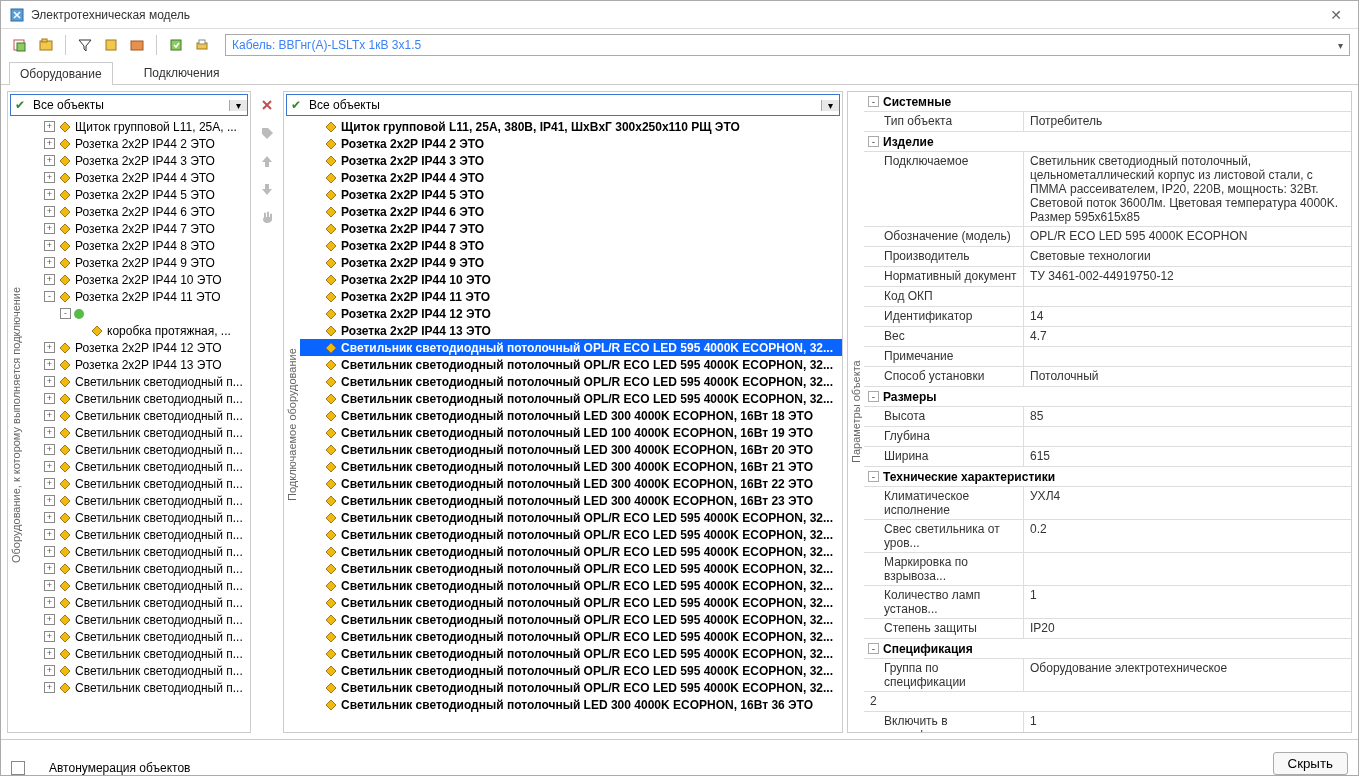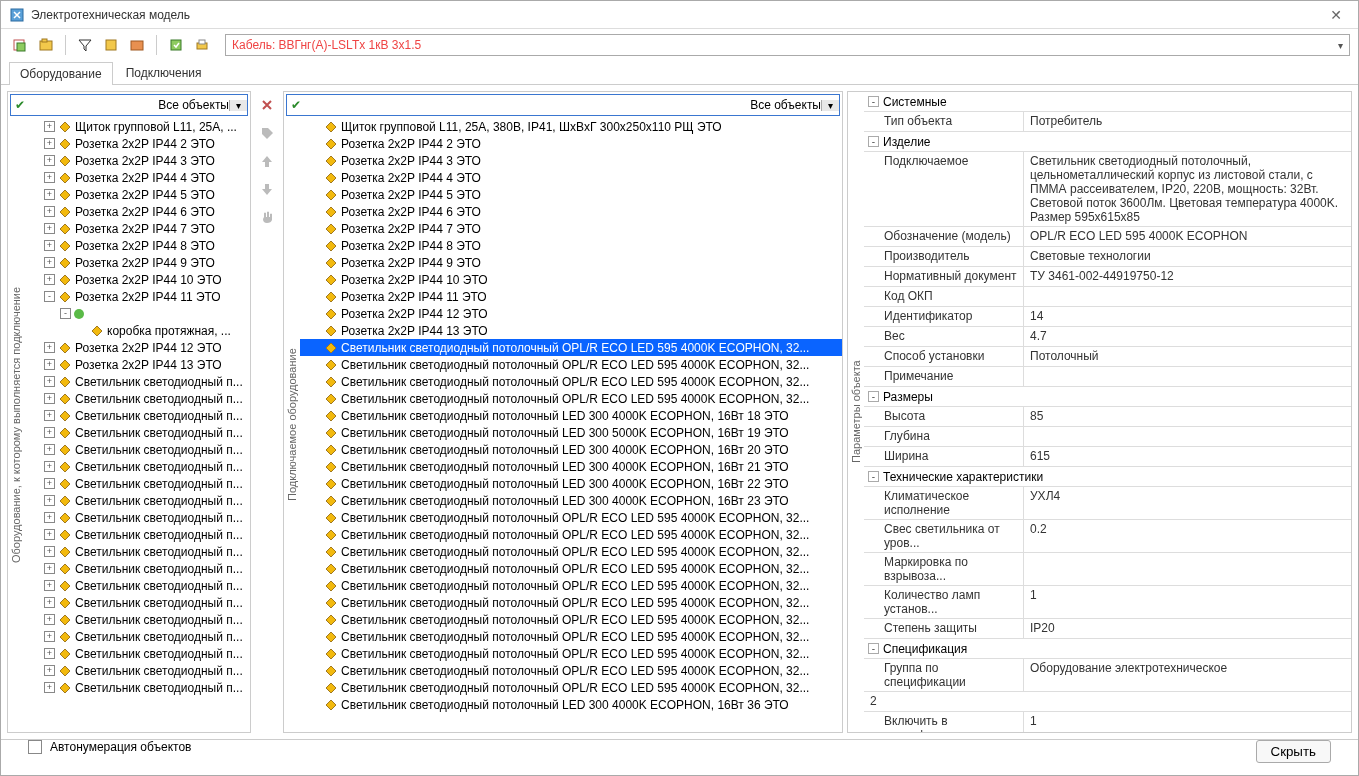--- a/index.html
+++ b/index.html
@@ -5,58 +5,58 @@
 * { box-sizing: border-box; margin: 0; padding: 0; }
 body { font-family: "Segoe UI", Tahoma, sans-serif; font-size: 12px; background: #fff; width: 1359px; height: 776px; overflow: hidden; border: 1px solid #aaa; display: flex; flex-direction: column; }
 .titlebar { height: 28px; display: flex; align-items: center; padding: 0 8px; border-bottom: 1px solid #ddd; }
 .titlebar .app-icon { width: 16px; height: 16px; margin-right: 6px; }
 .titlebar .title { flex: 1; font-size: 12px; color: #333; }
 .titlebar .close { font-size: 14px; color: #666; padding: 0 8px; cursor: pointer; }
 .toolbar { height: 32px; display: flex; align-items: center; padding: 4px 8px; gap: 4px; }
 .toolbar .tb-btn { width: 22px; height: 22px; display: flex; align-items: center; justify-content: center; border-radius: 2px; cursor: pointer; }
 .toolbar .sep { width: 1px; height: 20px; background: #ccc; margin: 0 4px; }
 .cable-combo { flex: 1; display: flex; align-items: center; border: 1px solid #aaa; height: 22px; padding: 0 6px; margin-left: 8px; background: #fff; }
-.cable-combo .label { color:#ef4444; }
+.cable-combo .label { color:#3b82f6; }
 .cable-combo .dd { margin-left: auto; font-size: 10px; color: #555; }
-.tabs { height: 24px; display: flex; align-items: flex-start; padding: 0 8px; border-bottom: 1px solid #ccc; gap: 2px; }
+.tabs { height: 24px; display: flex; align-items: flex-start; padding: 0 8px; border-bottom: 1px solid #ccc; gap: 20px; }
 .tab { padding: 4px 10px; border: 1px solid transparent; border-bottom: none; cursor: pointer; color:#333; }
 .tab.active { border-color: #ccc; background: #fff; position: relative; top: 1px; }
 .main { flex: 1; display: flex; overflow: hidden; padding: 6px; gap: 4px; }
 .panel { display: flex; flex-direction: column; border: 1px solid #ccc; overflow: hidden; }
 .left-panel { width: 244px; }
 .middle-panel { width: 560px; }
 .right-panel { flex: 1; }
 .combo { height: 22px; border: 1px solid #3a76d0; display: flex; align-items: center; margin: 2px; }
 .combo .chk { width: 18px; display:flex; align-items:center; justify-content:center; color: #2a8a2a; }
-.combo .txt { flex:1; padding-left: 4px; text-align: right; }
+.combo .txt { flex:1; padding-left: 4px; }
 .combo .dd { width: 18px; text-align:center; background:#e8e8e8; border-left:1px solid #aaa; font-size:10px;}
 .tree { flex:1; overflow:auto; font-size:12px; }
 .tree-row { display:flex; align-items:center; height:17px; white-space:nowrap; padding-left:4px; cursor:default;}
 .tree-row .expander { width:11px; height:11px; border:1px solid #888; font-size:9px; line-height:9px; text-align:center; margin-right:3px; color:#555; background:#fff;}
 .tree-row .spacer-exp { width:11px; height:11px; margin-right:3px;}
 .tree-row .indent { display:inline-block; }
 .node-icon { width:14px; height:14px; margin-right:3px; display:inline-flex; align-items:center; justify-content:center; font-size:10px; }
 .node-icon.yellow svg .c1{fill:#f2b90d;} 
 .node-icon.green-dot { width:10px;height:10px;border-radius:50%;background:#5aba47;margin-right:4px;}
-.tree-row.bold { font-weight:400;align-items:center; }
+.tree-row.bold { font-weight:700;align-items:center; }
 .tree-row.selected { background:#0a64ff; color:#fff; }
 .side-icons { width:24px; display:flex; flex-direction:column; align-items:center; gap:8px; padding-top:4px;}
 .side-icons .sbtn { width:20px;height:20px; display:flex;align-items:center;justify-content:center; color:#999; }
 .vlabel { writing-mode: vertical-rl; transform: rotate(180deg); font-size:11px; color:#666; padding:6px 2px; text-align:center;}
 .left-wrap { display:flex; flex:1; overflow:hidden;}
 .mid-wrap { display:flex; flex:1; overflow:hidden;}
 .prop-wrap { display:flex; flex:1; overflow:hidden;}
 .prop-table { flex:1; overflow:auto; font-size:12px;}
 .prop-group { display:flex; align-items:center; height:20px; background:#fff; border-bottom:1px solid #ddd;}
 .prop-group .collapse { width:16px; text-align:center; font-size:10px; color:#555; border:1px solid #aaa; margin:0 4px; width:11px;height:11px;line-height:9px;}
-.prop-group .gname { font-weight:400; }
+.prop-group .gname { font-weight:700; }
 .prop-row { display:flex; border-bottom:1px solid #ddd; min-height:20px;}
 .prop-row .k { width:160px; padding:2px 4px 2px 20px; border-right:1px solid #ddd; color:#333;}
 .prop-row .v { flex:1; padding:2px 6px; color:#333;}
-.footer { height:36px; border-top:1px solid #ccc; display:flex; align-items:flex-start; padding:0 27px; gap:8px;}
+.footer { height:36px; border-top:1px solid #ccc; display:flex; align-items:flex-end; padding:0 10px; gap:24px;}
 .footer .chk { width:14px;height:14px;border:1px solid #888;}
 .footer .hide-btn { margin-left:auto; border:1px solid #aaa; padding:3px 14px; background:#f8f8f8; cursor:pointer; border-radius:3px;}
 svg { display:block; }
 </style>
 </head>
 <body>
 
 <div class="titlebar">
   <span class="app-icon">
     <svg width="16" height="16">
@@ -671,21 +671,21 @@
             </span>
             <span>Светильник светодиодный потолочный LED 300 4000K ECOPHON, 16Вт 18 ЭТО</span>
           </div>
           <div class="tree-row bold">
             <span class="indent" style="width:20px"></span>
             <span class="node-icon yellow">
               <svg width="12" height="12">
                 <polygon class="c1" points="6,1 11,6 6,11 1,6" stroke="#a07820"></polygon>
               </svg>
             </span>
-            <span>Светильник светодиодный потолочный LED 300 5000K ECOPHON, 16Вт 19 ЭТО</span>
+            <span>Светильник светодиодный потолочный LED 100 4000K ECOPHON, 16Вт 19 ЭТО</span>
           </div>
           <div class="tree-row bold">
             <span class="indent" style="width:20px"></span>
             <span class="node-icon yellow">
               <svg width="12" height="12">
                 <polygon class="c1" points="6,1 11,6 6,11 1,6" stroke="#a07820"></polygon>
               </svg>
             </span>
             <span>Светильник светодиодный потолочный LED 300 4000K ECOPHON, 16Вт 20 ЭТО</span>
           </div>
@@ -866,26 +866,26 @@
           </div>
           <div class="prop-row">
             <div class="k">Идентификатор</div>
             <div class="v">14</div>
           </div>
           <div class="prop-row">
             <div class="k">Вес</div>
             <div class="v">4.7</div>
           </div>
           <div class="prop-row">
+            <div class="k">Примечание</div>
+            <div class="v"></div>
+          </div>
+          <div class="prop-row">
             <div class="k">Способ установки</div>
             <div class="v">Потолочный</div>
-          </div>
-          <div class="prop-row">
-            <div class="k">Примечание</div>
-            <div class="v"></div>
           </div>
           <div class="prop-group">
             <span class="collapse">-</span>
             <span class="gname">Размеры</span>
           </div>
           <div class="prop-row">
             <div class="k">Высота</div>
             <div class="v">85</div>
           </div>
           <div class="prop-row">

